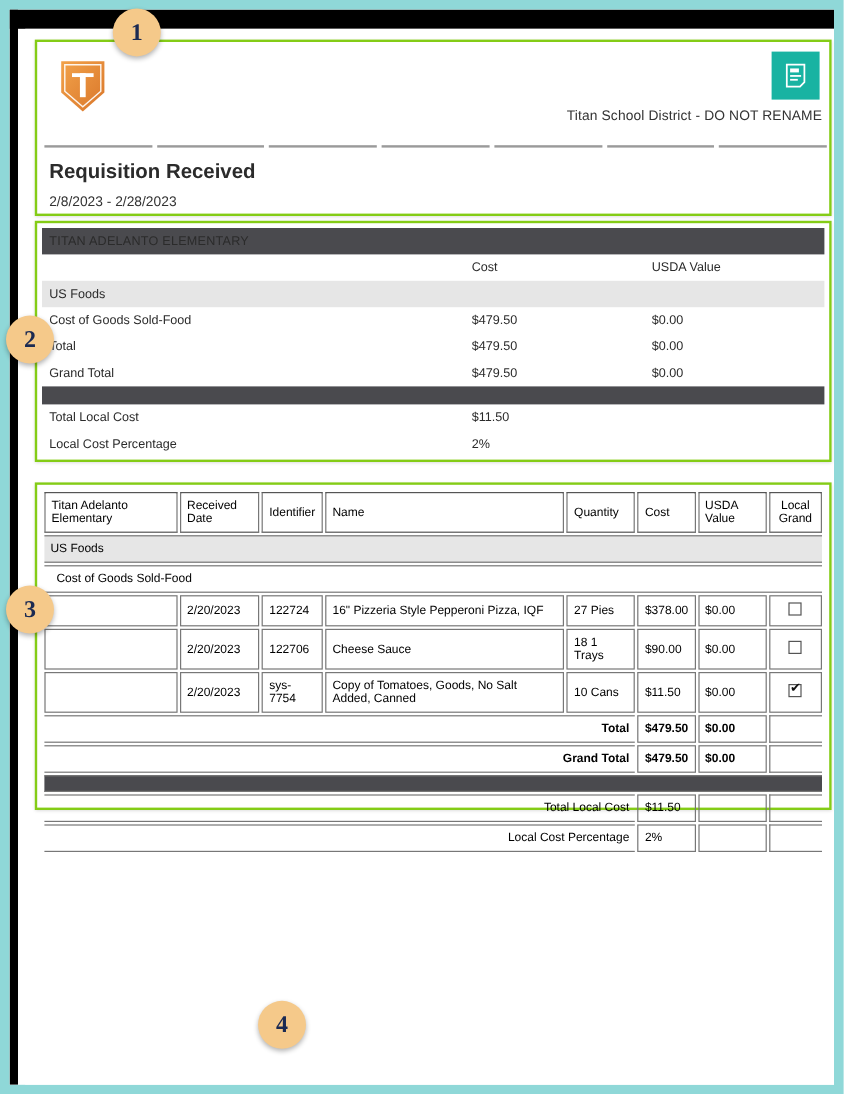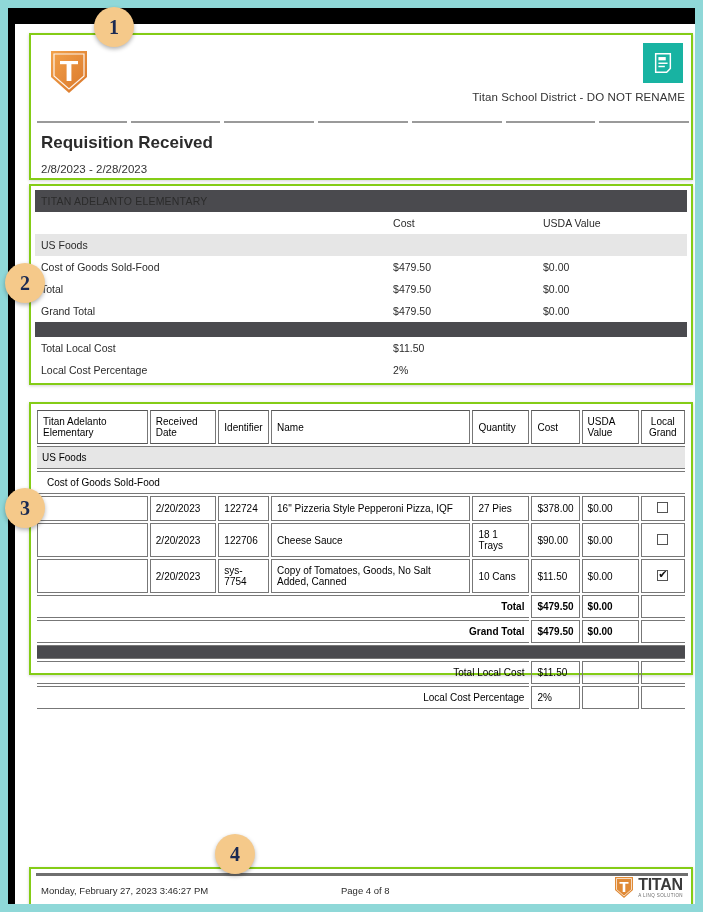--- a/index.html
+++ b/index.html
@@ -355,37 +355,20 @@
           <tr>
             <td class="nb" colspan="5" style="text-align:right">Local Cost Percentage</td>
             <td class="r">2%</td>
             <td></td>
             <td style="border-right:0"></td>
           </tr>
         </tbody>
       </table>
     </div>
 
-    <div class="card" id="footer-card">
-      <div class="f-rule"></div>
-      <div class="f-date">Monday, February 27, 2023 3:46:27 PM</div>
-      <div class="f-page">Page 4 of 8</div>
-      <div class="f-logo">
-        <svg viewBox="0 0 40 46" width="20" height="23">
-          <path d="M2 2 H38 V28 L20 44 L2 28 Z" fill="#e08a36"></path>
-          <path d="M5 5 H35 V27 L20 40 L5 27 Z" fill="none" stroke="#ffffff" stroke-width="1.4"></path>
-          <rect x="11" y="12" width="18" height="3.4" fill="#ffffff"></rect>
-          <rect x="17.4" y="12" width="5.2" height="20" fill="#ffffff"></rect>
-        </svg>
-        <div>
-          <div class="f-word">TITAN</div>
-          <div class="f-sub">A LINQ SOLUTION</div>
-        </div>
-      </div>
-    </div>
 
   </div>
 </div>
 
 <div class="badge" id="badge-1">1</div>
 <div class="badge" id="badge-2">2</div>
 <div class="badge" id="badge-3">3</div>
 <div class="badge" id="badge-4">4</div>
 
 </body></html>

